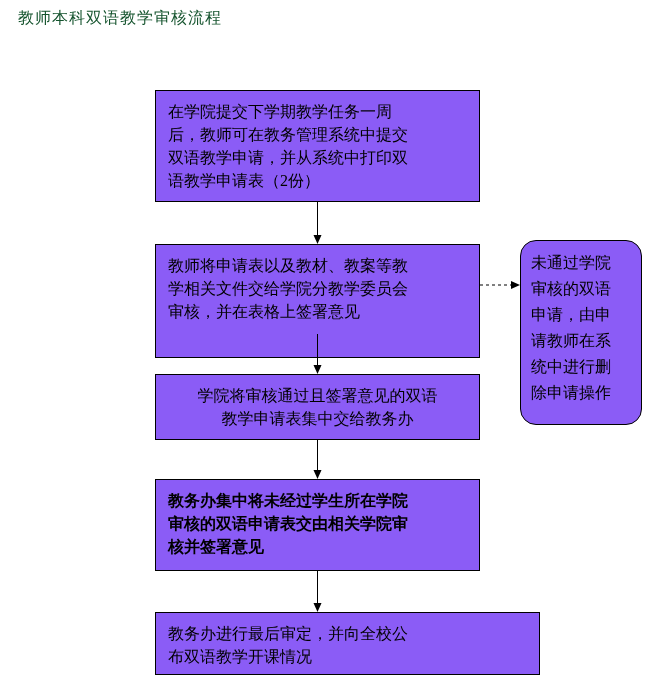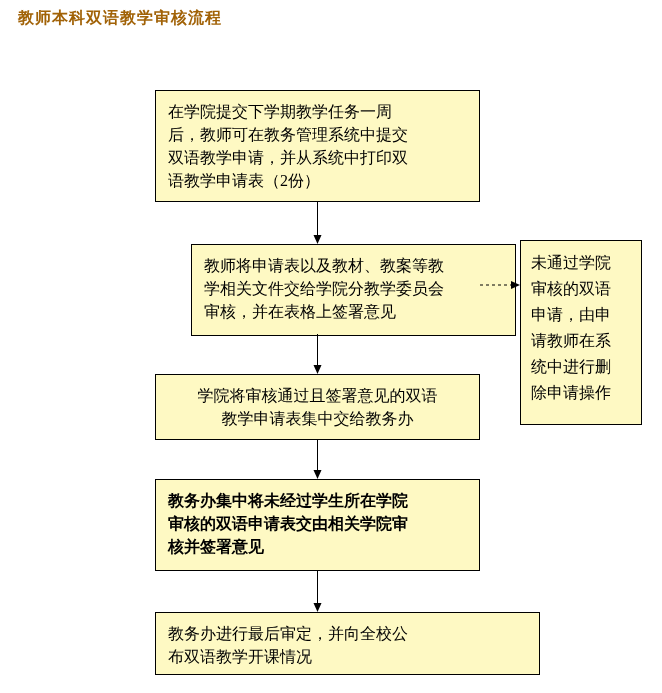--- a/index.html
+++ b/index.html
@@ -16,29 +16,29 @@
     width: 662px;
     height: 693px;
     background: #ffffff;
     overflow: hidden;
   }
   .title {
     position: absolute;
     left: 18px;
     top: 8px;
     font-size: 16px;
-    font-weight: bold;
+    font-weight: normal;
     letter-spacing: 1px;
-    color: #a16207;
+    color: #14532d;
   }
   .box {
     position: absolute;
     box-sizing: border-box;
     border: 1px solid #000000;
-    background: #fef9c3;
+    background: #8b5cf6;
   }
   .box-text {
     display: block;
     padding: 9px 12px;
     font-size: 16px;
     line-height: 23px;
     white-space: pre-line;
     color: #000000;
   }
   .side-box .box-text {
@@ -67,34 +67,34 @@
 语教学申请表（2份）</span>
   </div>
 
   <div class="arrow" style="left:311px; top:202px;">
     <svg width="13" height="42" viewBox="0 0 13 42" xmlns="http://www.w3.org/2000/svg">
       <line x1="6.5" y1="0" x2="6.5" y2="33" stroke="#000" stroke-width="1"></line>
       <polygon points="2.5,33 10.5,33 6.5,42" fill="#000"></polygon>
     </svg>
   </div>
 
-  <div class="box" style="left:155px; top:244px; width:325px; height:92px;margin-left:36px;">
+  <div class="box" style="left:155px; top:244px; width:325px; height:114px;">
     <span class="box-text">教师将申请表以及教材、教案等教
 学相关文件交给学院分教学委员会
 审核，并在表格上签署意见</span>
   </div>
 
   <div class="arrow" style="left:480px; top:279px;">
     <svg width="40" height="12" viewBox="0 0 40 12" xmlns="http://www.w3.org/2000/svg">
       <line x1="0" y1="6" x2="31" y2="6" stroke="#000" stroke-width="1" stroke-dasharray="3,3"></line>
       <polygon points="31,2 31,10 40,6" fill="#000"></polygon>
     </svg>
   </div>
 
-  <div class="box side-box" style="left:520px; top:240px; width:122px; height:185px;">
+  <div class="box side-box" style="left:520px; top:240px; width:122px; height:185px;border-radius:16px;">
     <span class="box-text">未通过学院
 审核的双语
 申请，由申
 请教师在系
 统中进行删
 除申请操作</span>
   </div>
 
   <div class="arrow" style="left:311px; top:334px;">
     <svg width="13" height="40" viewBox="0 0 13 40" xmlns="http://www.w3.org/2000/svg">

